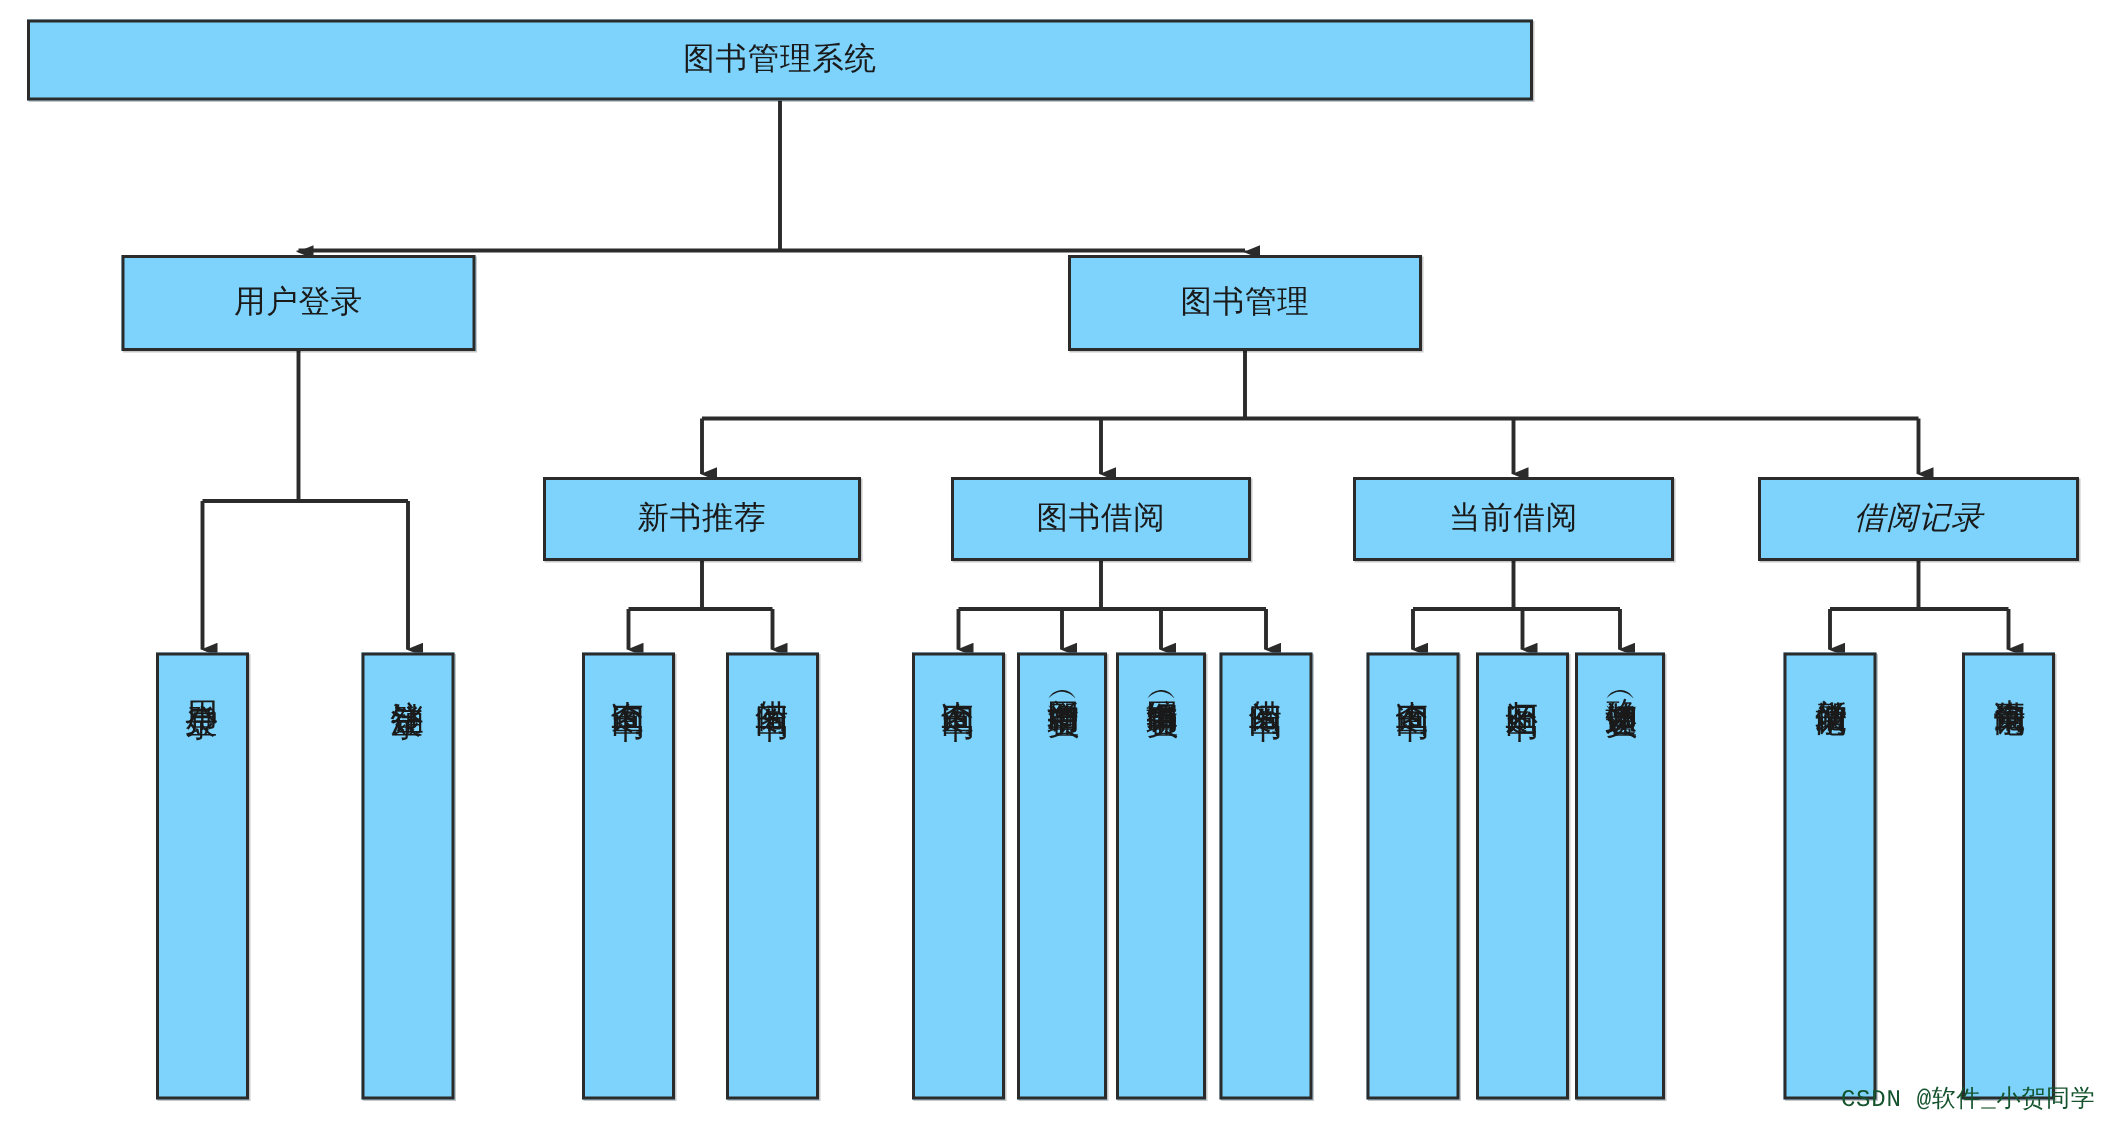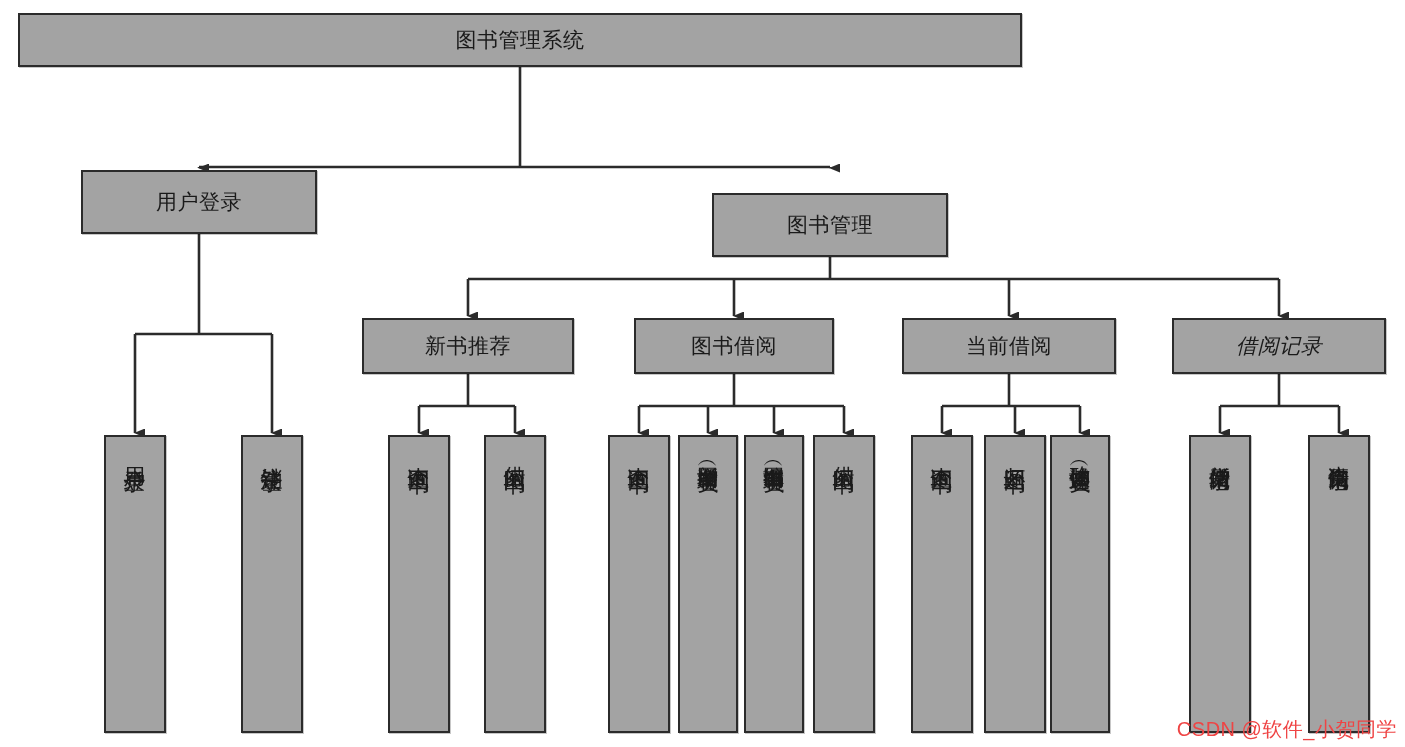--- a/index.html
+++ b/index.html
@@ -22,21 +22,21 @@
     left: 0;
     top: 0;
     width: 1405px;
     height: 747px;
     pointer-events: none;
   }
   .node {
     position: absolute;
     box-sizing: border-box;
     border: 2px solid #2b2b2b;
-    background: #a3a3a3;
+    background: #7dd3fc;
     display: flex;
     align-items: center;
     justify-content: center;
     color: #1a1a1a;
     box-shadow: 1px 1px 0 rgba(0,0,0,0.22);
   }
   .node .label {
     display: block;
     text-align: center;
     line-height: 1.12;
@@ -59,24 +59,25 @@
     max-height: 100%;
   }
   .node.vert.tight .label {
     font-size: 21px;
     letter-spacing: 1px;
   }
   .watermark {
     position: absolute;
     right: 8px;
     bottom: 4px;
-    font-size: 20px;
-    color: #ef4444;
+    font-size: 16px;
+    color: #14532d;
     white-space: nowrap;
     letter-spacing: 0.5px;
+    font-family: Liberation Mono, monospace;
   }
 </style>
 </head>
 <body>
 
 <div id="canvas">
 
   <svg class="wires" viewBox="0 0 1405 747" xmlns="http://www.w3.org/2000/svg">
     <defs>
       <marker id="arrowhead" markerWidth="9" markerHeight="11" refX="4.5" refY="10" orient="auto" markerUnits="userSpaceOnUse">
@@ -114,21 +115,21 @@
   </svg>
 
   <div class="node horiz" style="left: 18px; top: 13px; width: 1004px; height: 54px;">
     <span class="label">图书管理系统</span>
   </div>
 
   <div class="node horiz" style="left: 81px; top: 170px; width: 236px; height: 64px;">
     <span class="label">用户登录</span>
   </div>
 
-  <div class="node horiz" style="left: 712px; top: 170px; width: 236px; height: 64px; margin-top: 23px;">
+  <div class="node horiz" style="left: 712px; top: 170px; width: 236px; height: 64px;">
     <span class="label">图书管理</span>
   </div>
 
   <div class="node horiz" style="left: 634px; top: 318px; width: 200px; height: 56px;">
     <span class="label">图书借阅</span>
   </div>
 
   <div class="node horiz" style="left: 362px; top: 318px; width: 212px; height: 56px;">
     <span class="label">新书推荐</span>
   </div>

